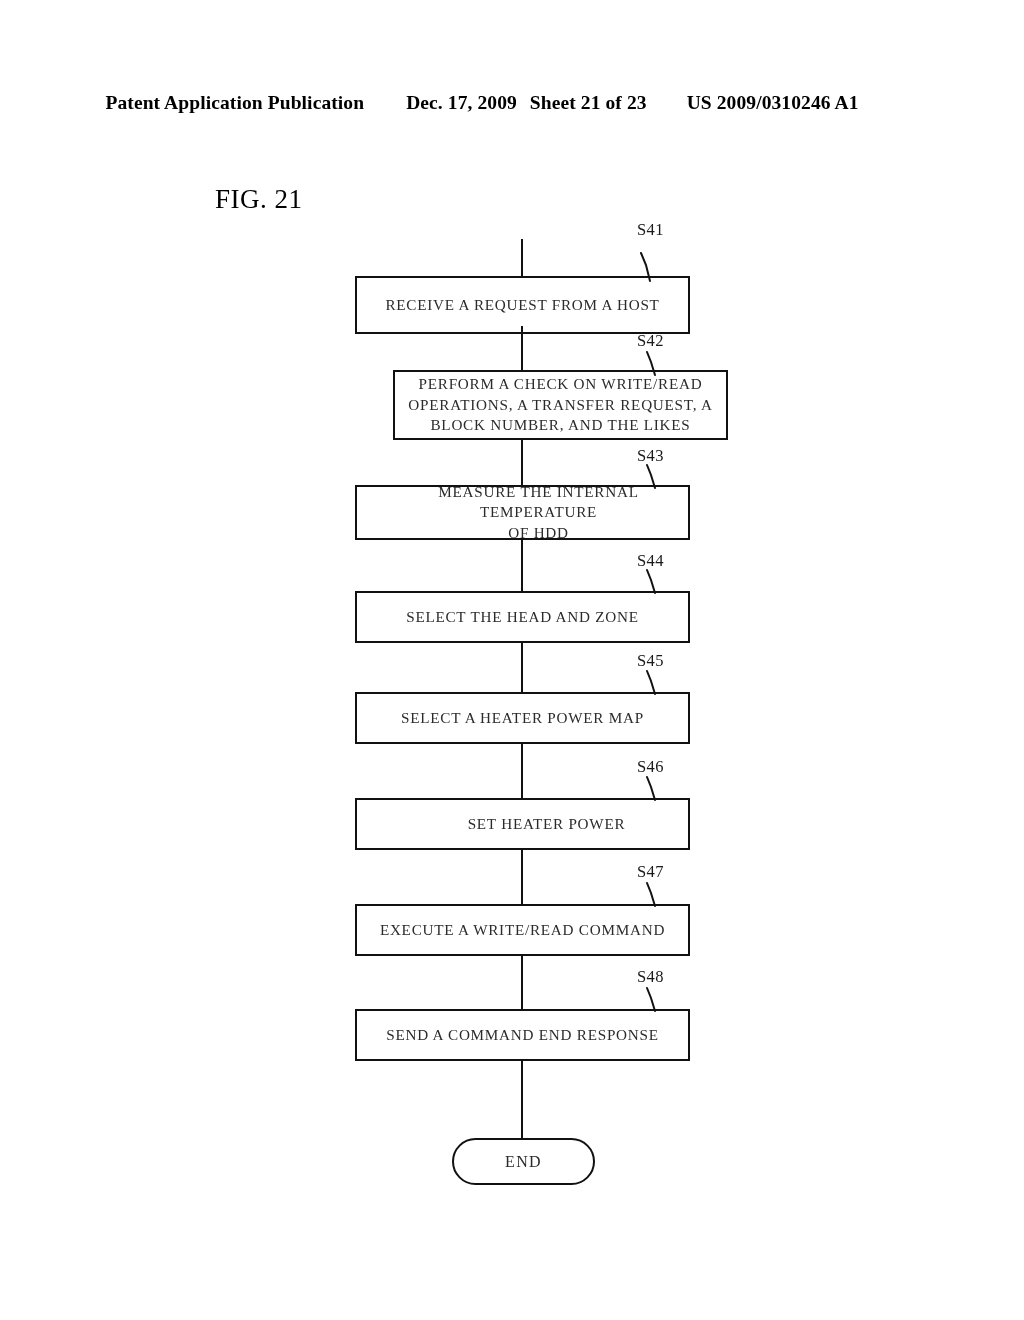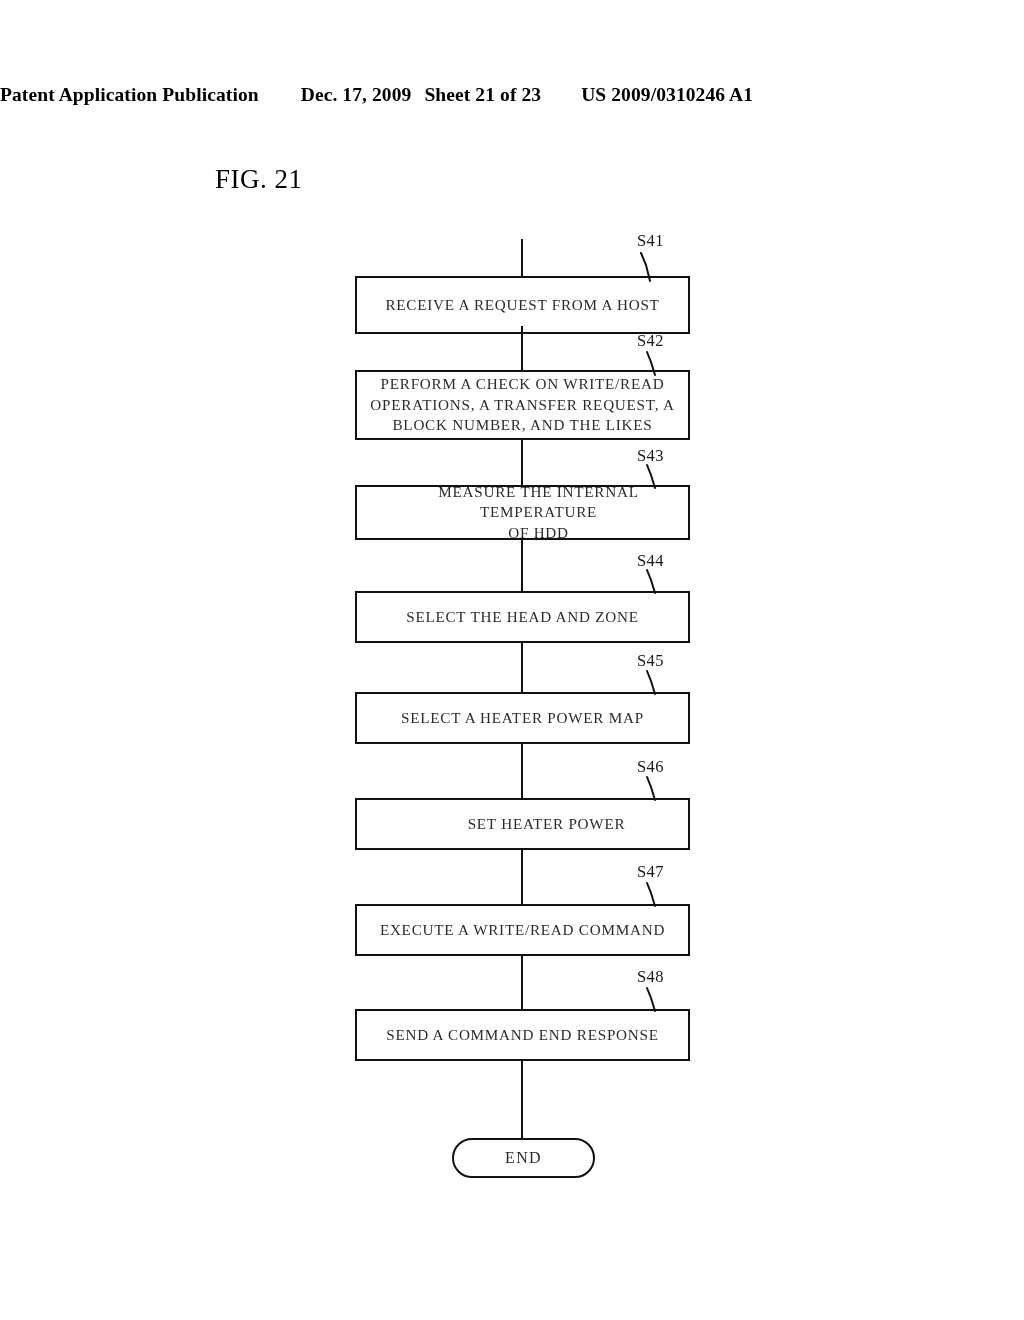--- a/index.html
+++ b/index.html
@@ -18,36 +18,37 @@
   }
 
   
   #header {
     position: absolute;
     left: 0;
     top: 84px;
     width: 964px;
     height: 30px;
     display: flex;
+    justify-content: center;
     align-items: baseline;
     font-weight: bold;
     font-size: 19.5px;
     letter-spacing: 0.1px;
     white-space: nowrap;
   }
   #header .h-pub   { margin-right: 42px; }
   #header .h-date  { margin-right: 13px; }
-  #header .h-sheet { margin-right: 40px; }
+  #header .h-sheet { margin-right: 40px; margin-top: 8px; }
   #header .h-num   { }
 
   
   #fig-label {
     position: absolute;
     left: 215px;
-    top: 164px;
+    top: 184px;
     font-size: 27px;
     letter-spacing: 0.5px;
     white-space: nowrap;
   }
 
   
   #flow {
     position: absolute;
     left: 0;
     top: 0;
@@ -141,25 +142,25 @@
   <div class="conn" style="top:239px; height:37px;"></div>
 
   <div class="proc" style="top:276px; height:58px;">
     <span class="p-text">RECEIVE A REQUEST FROM A HOST</span>
   </div>
   <div class="leader" style="left:637px; top:248px;">
     <svg width="40" height="34" viewBox="0 0 40 34">
         <path d="M13 33 L9 17 L4 5" stroke="#111111" stroke-width="2" fill="none" stroke-linecap="round"></path>
       </svg>
   </div>
-  <div class="steplab" style="left:637px; top:231px;font-family:Liberation Serif, serif;">S41</div>
+  <div class="steplab" style="left:637px; top:220px;font-family:Liberation Serif, serif;">S41</div>
 
   <div class="conn" style="top:326px; height:44px;"></div>
 
-  <div class="proc" style="top:370px; height:70px;">
+  <div class="proc" style="top:370px; height:70px;margin-left:38px;">
     <span class="p-text">PERFORM A CHECK ON WRITE/READ
 OPERATIONS, A TRANSFER REQUEST, A
 BLOCK NUMBER, AND THE LIKES</span>
   </div>
   <div class="leader" style="left:644px; top:350px;">
     <svg width="40" height="34" viewBox="0 0 40 34">
         <path d="M11 25 L7 12 L3 2" stroke="#111111" stroke-width="2" fill="none" stroke-linecap="round"></path>
       </svg>
   </div>
   <div class="steplab" style="left:637px; top:331px;">S42</div>
@@ -232,17 +233,17 @@
   </div>
   <div class="leader" style="left:644px; top:986px;">
     <svg width="40" height="34" viewBox="0 0 40 34">
         <path d="M11 25 L7 12 L3 2" stroke="#111111" stroke-width="2" fill="none" stroke-linecap="round"></path>
       </svg>
   </div>
   <div class="steplab" style="left:637px; top:967px;">S48</div>
 
   <div class="conn" style="top:1061px; height:77px;"></div>
 
-  <div class="terminal" style="top:1138px; height:40px;">
+  <div class="terminal" style="top:1138px; height:47px;">
     <span class="t-text">END</span>
   </div>
 
 </div>
 
 </body></html>

